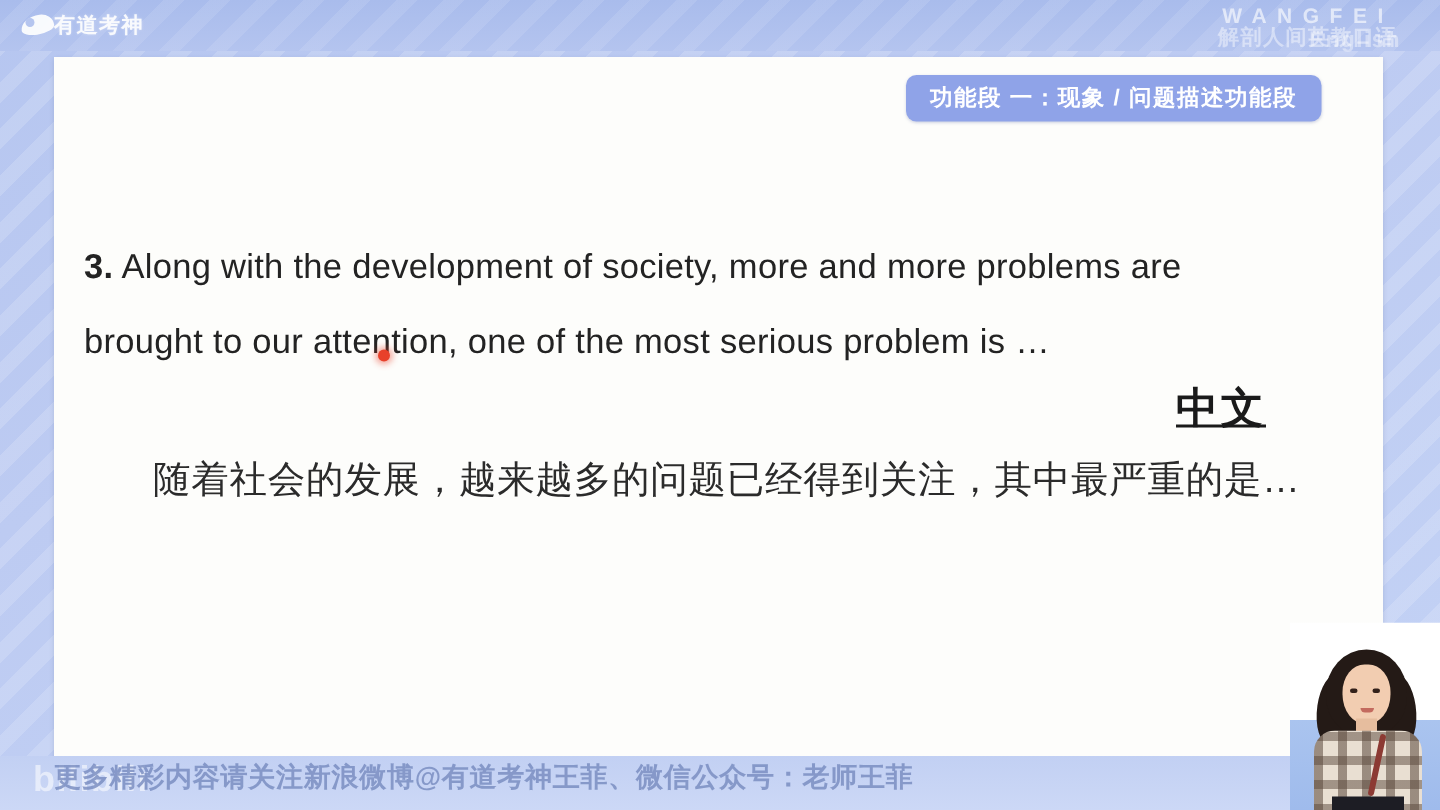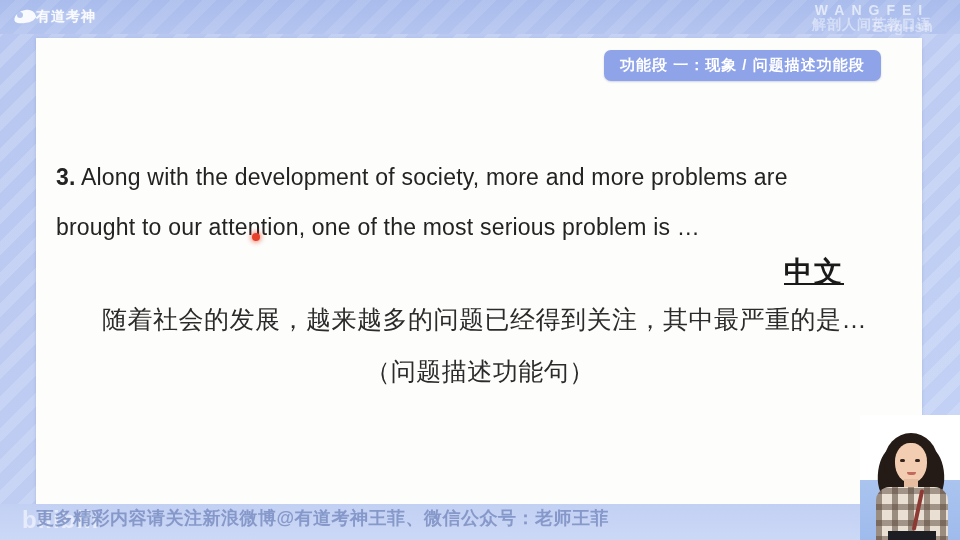--- a/index.html
+++ b/index.html
@@ -242,21 +242,20 @@
     <span class="num">3.</span>
     <span>Along with the development of society, more and more problems are</span>
     <br>
     <span>brought to our attention, one of the most serious problem is …</span>
   </div>
 
   <div id="laser-dot"></div>
 
   <div id="cn-heading">中文</div>
   <div id="cn-line">随着社会的发展，越来越多的问题已经得到关注，其中最严重的是…</div>
-  <div id="cn-note">（问题描述功能句）</div>
 
   <div id="bottom-band"></div>
 
   <div id="presenter">
     <div class="bg"></div>
     <div class="hair-l"></div>
     <div class="hair-r"></div>
     <div class="hair"></div>
     <div class="face"></div>
     <div class="eye-l"></div>

